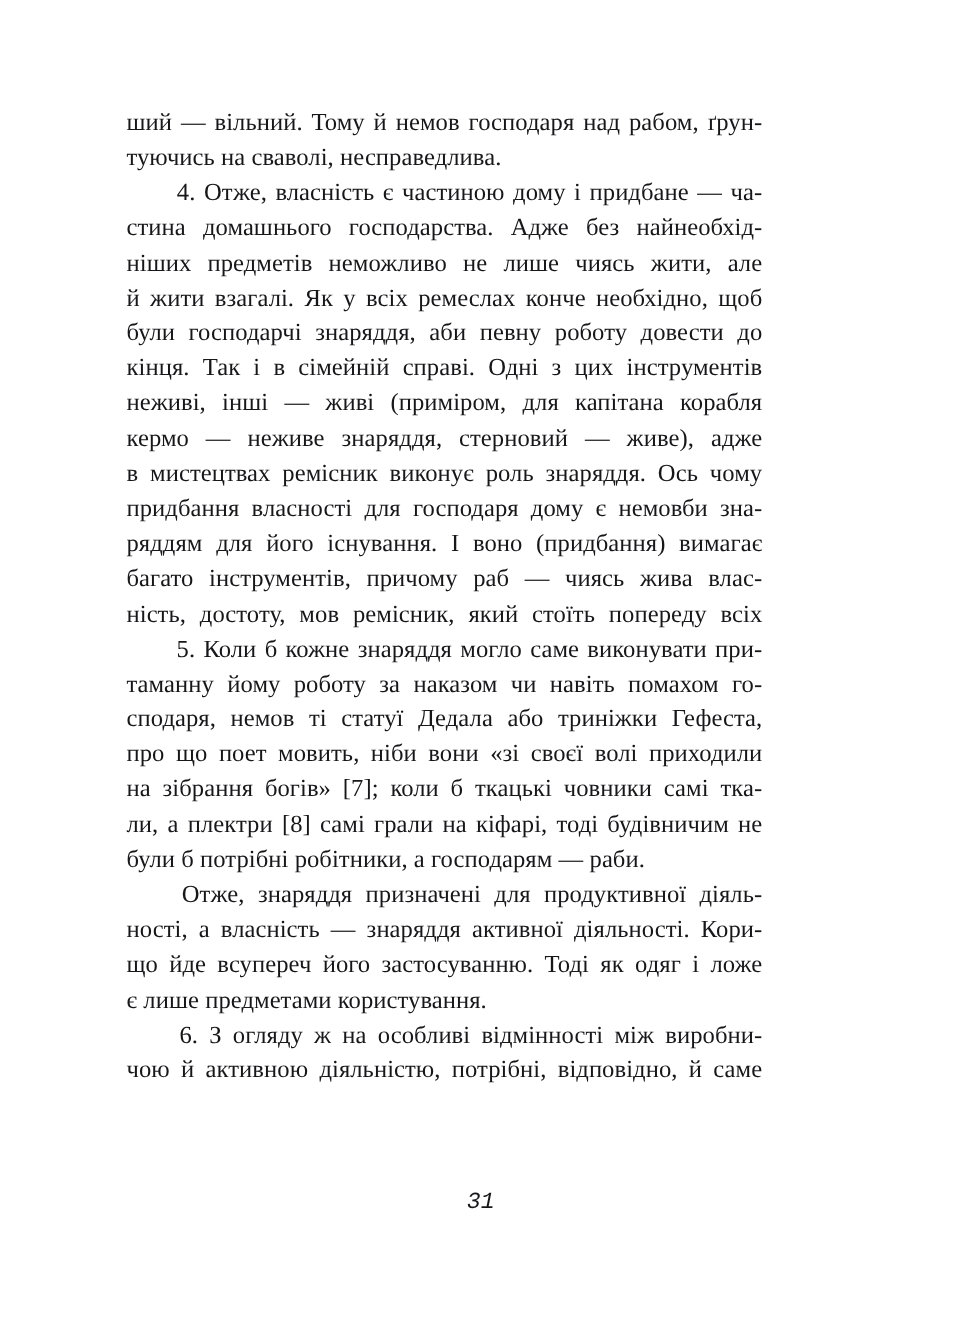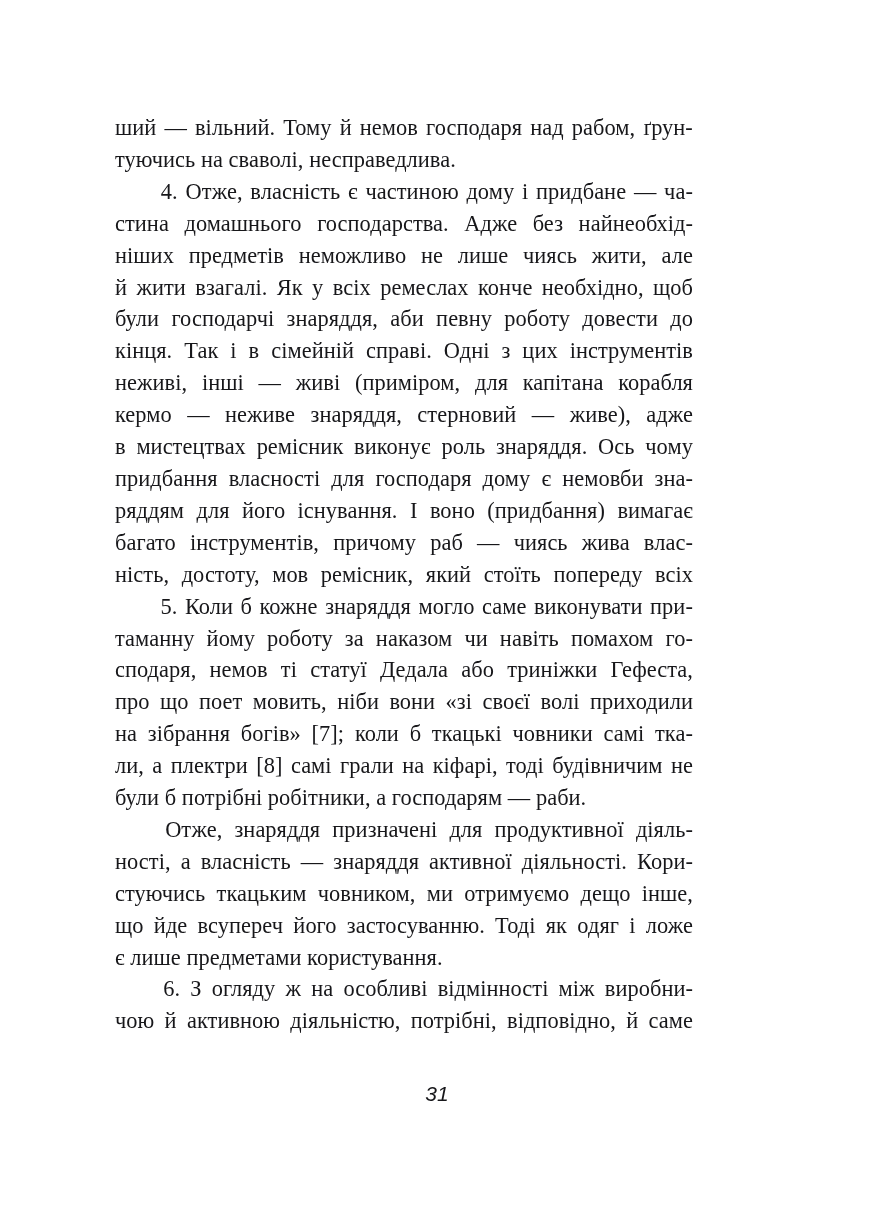--- a/index.html
+++ b/index.html
@@ -13,21 +13,21 @@
     height: 1216px;
     margin: 0 auto;
     background: #ffffff;
     overflow: hidden;
     font-family: "Liberation Serif", "DejaVu Serif", serif;
     color: #17171a;
   }
   .text-block {
     position: absolute;
     left: 115px;
-    top: 112px;
+    top: 95px;
     width: 578px;
   }
   .para {
     margin: 0;
   }
   .line {
     display: block;
     font-size: 22.4px;
     line-height: 31.9px;
     letter-spacing: 0.05px;
@@ -48,21 +48,21 @@
   }
   .folio {
     position: absolute;
     top: 1082px;
     left: 0;
     width: 874px;
     text-align: center;
     font-size: 21px;
     font-style: italic;
     color: #17171a;
-    font-family: Liberation Sans, sans-serif;
+    font-family: Liberation Mono, monospace;
   }
 </style>
 </head>
 <body>
 
 <div class="page">
 
   <div class="text-block" id="text-block">
       <p class="para">
         <span class="line j"><span class="w">ший</span><span class="w">—</span><span class="w">вільний.</span><span class="w">Тому</span><span class="w">й</span><span class="w">немов</span><span class="w">господаря</span><span class="w">над</span><span class="w">рабом,</span><span class="w">ґрун-</span></span>
@@ -88,21 +88,20 @@
         <span class="line j"><span class="w">таманну</span><span class="w">йому</span><span class="w">роботу</span><span class="w">за</span><span class="w">наказом</span><span class="w">чи</span><span class="w">навіть</span><span class="w">помахом</span><span class="w">го-</span></span>
         <span class="line j"><span class="w">сподаря,</span><span class="w">немов</span><span class="w">ті</span><span class="w">статуї</span><span class="w">Дедала</span><span class="w">або</span><span class="w">триніжки</span><span class="w">Гефеста,</span></span>
         <span class="line j"><span class="w">про</span><span class="w">що</span><span class="w">поет</span><span class="w">мовить,</span><span class="w">ніби</span><span class="w">вони</span><span class="w">«зі</span><span class="w">своєї</span><span class="w">волі</span><span class="w">приходили</span></span>
         <span class="line j"><span class="w">на</span><span class="w">зібрання</span><span class="w">богів»</span><span class="w">[7];</span><span class="w">коли</span><span class="w">б</span><span class="w">ткацькі</span><span class="w">човники</span><span class="w">самі</span><span class="w">тка-</span></span>
         <span class="line j"><span class="w">ли,</span><span class="w">а</span><span class="w">плектри</span><span class="w">[8]</span><span class="w">самі</span><span class="w">грали</span><span class="w">на</span><span class="w">кіфарі,</span><span class="w">тоді</span><span class="w">будівничим</span><span class="w">не</span></span>
         <span class="line">були б потрібні робітники, а господарям — раби.</span>
       </p>
       <p class="para">
         <span class="line j"><span class="pg-indent"></span><span class="w">Отже,</span><span class="w">знаряддя</span><span class="w">призначені</span><span class="w">для</span><span class="w">продуктивної</span><span class="w">діяль-</span></span>
         <span class="line j"><span class="w">ності,</span><span class="w">а</span><span class="w">власність</span><span class="w">—</span><span class="w">знаряддя</span><span class="w">активної</span><span class="w">діяльності.</span><span class="w">Кори-</span></span>
-        <span class="line j"><span class="w">стуючись</span><span class="w">ткацьким</span><span class="w">човником,</span><span class="w">ми</span><span class="w">отримуємо</span><span class="w">дещо</span><span class="w">інше,</span></span>
         <span class="line j"><span class="w">що</span><span class="w">йде</span><span class="w">всупереч</span><span class="w">його</span><span class="w">застосуванню.</span><span class="w">Тоді</span><span class="w">як</span><span class="w">одяг</span><span class="w">і</span><span class="w">ложе</span></span>
         <span class="line">є лише предметами користування.</span>
       </p>
       <p class="para">
         <span class="line j"><span class="pg-indent"></span><span class="w">6.</span><span class="w">З</span><span class="w">огляду</span><span class="w">ж</span><span class="w">на</span><span class="w">особливі</span><span class="w">відмінності</span><span class="w">між</span><span class="w">виробни-</span></span>
         <span class="line j"><span class="w">чою</span><span class="w">й</span><span class="w">активною</span><span class="w">діяльністю,</span><span class="w">потрібні,</span><span class="w">відповідно,</span><span class="w">й</span><span class="w">саме</span></span>
       </p>
     </div>
 
   <div class="folio">31</div>

